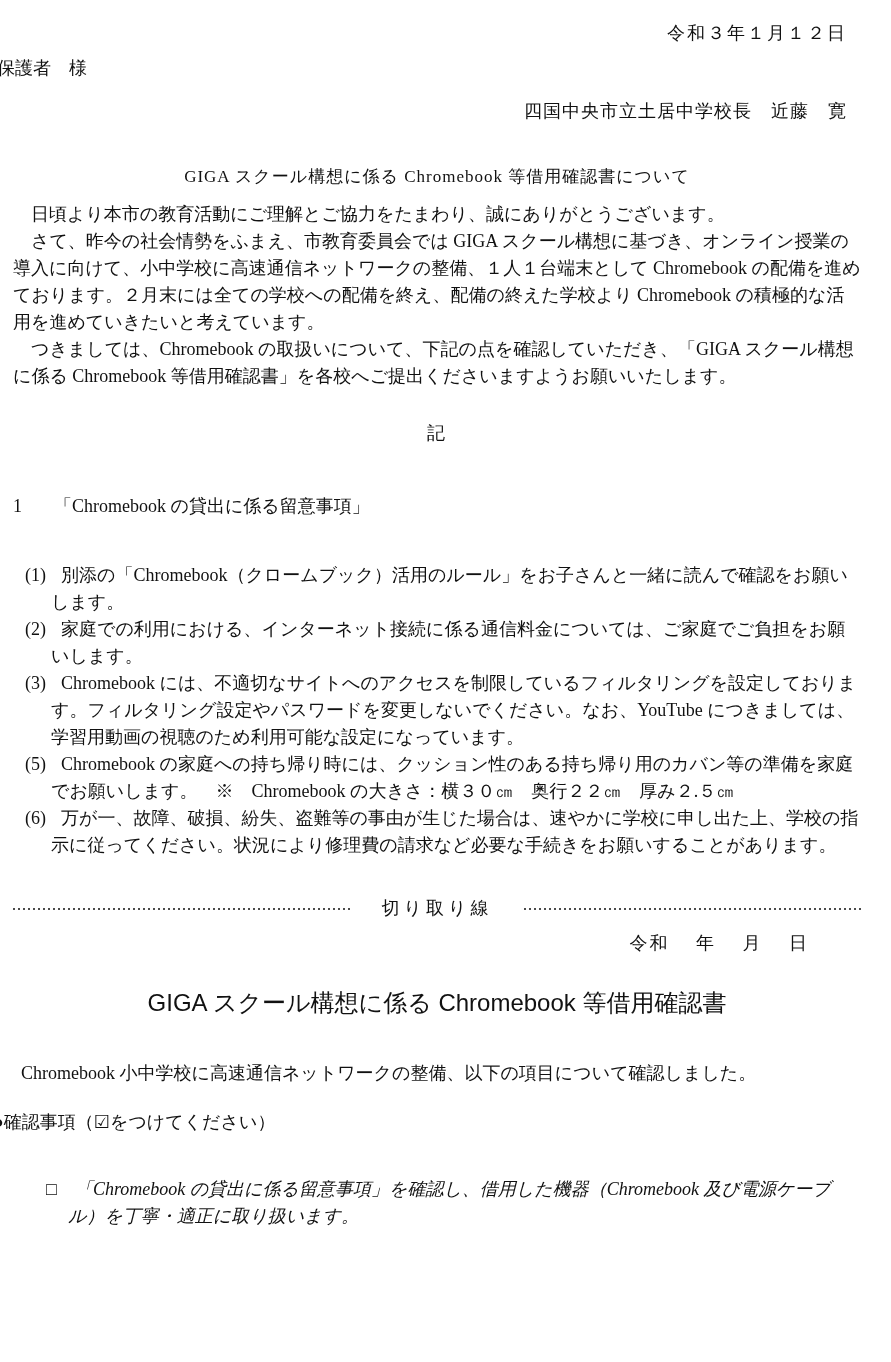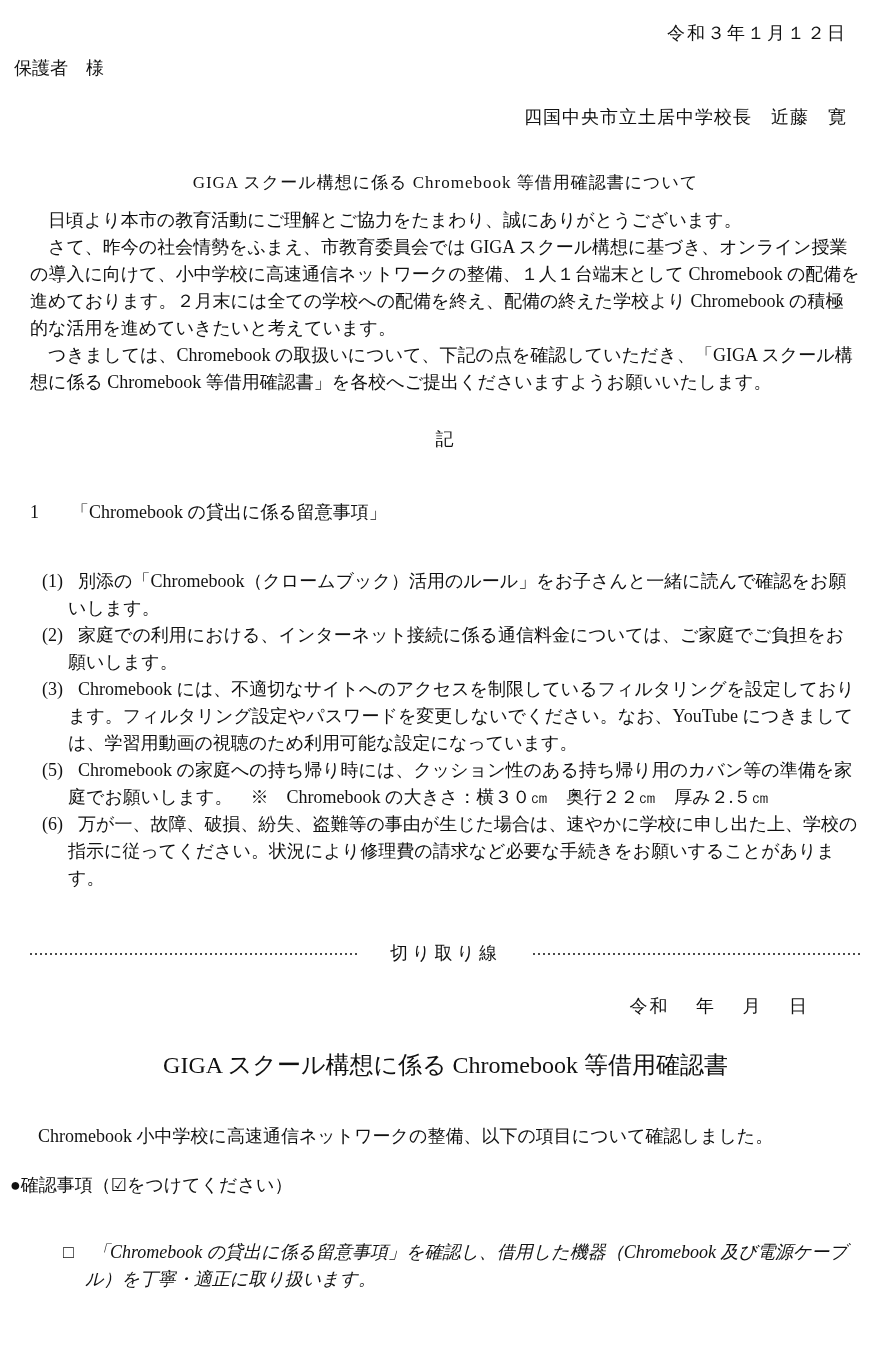--- a/index.html
+++ b/index.html
@@ -1,43 +1,43 @@
 <!DOCTYPE html>
 <html lang="ja"><head>
 <meta charset="utf-8">
 <style>
   html,body{margin:0;padding:0;background:#e8e8e8;}
   .page{
     width:891px;height:1362px;background:#ffffff;color:#111;
-    box-sizing:border-box;padding:20px 30px 0 30px;margin:0 auto;
+    box-sizing:border-box;padding:20px 30px 0 13px;margin:0 auto;
     font-family:"Liberation Serif","DejaVu Serif",serif;
     font-size:18px;line-height:27px;overflow:hidden;position:relative;
   }
   .right{text-align:right;}
   .center{text-align:center;}
   .date-top{padding-right:14px;letter-spacing:2px;}
   .recipient{margin-top:8px;margin-left:-16px;}
-  .sender{margin-top:22px;padding-right:14px;letter-spacing:1px;}
+  .sender{margin-top:16px;padding-right:14px;letter-spacing:1px;}
   .title1{font-size:17px;margin-top:38px;letter-spacing:1px;font-weight:normal;}
   .para-block{}
   .para{margin:0;}
   .ki{margin-top:30px;letter-spacing:2px;}
   .sec1{margin-top:46px;}
   .sec1 .sec-num{margin-right:32px;}
   .notice-list{margin-top:42px;}
   .nitem{padding-left:38px;text-indent:-26px;margin:0;}
   .nitem .inum{margin-right:15px;}
-  .cutline{display:flex;align-items:center;margin-top:48px;height:27px;justify-content:flex-end;}
+  .cutline{display:flex;align-items:center;margin-top:36px;height:27px;justify-content:flex-end;}
   .cutline .dash{flex:1;height:2px;background:repeating-linear-gradient(90deg,#4a4a4a 0 2px,transparent 2px 5px);}
   .cutline .cutlabel{margin:0 32px;letter-spacing:4px;}
-  .form-date{margin-top:26px;padding-right:52px;letter-spacing:2px;font-family:Liberation Serif, serif;}
+  .form-date{margin-top:8px;padding-right:52px;letter-spacing:2px;font-family:Liberation Serif, serif;}
   .addressee{margin-top:4px;margin-left:-20px;letter-spacing:1px;}
   .title2{
     font-size:24px;margin-top:32px;font-weight:normal;letter-spacing:0px;
-    font-family:Liberation Serif, serif;
+    font-family:Liberation Sans, sans-serif;
   }
   .form-intro{margin-top:44px;text-indent:8px;}
   .check-header{margin-top:22px;margin-left:-20px;}
   .check-item{margin-top:40px;padding-left:55px;text-indent:-22px;font-style:italic;}
   .check-item .cbox{margin-right:18px;}
 </style>
 </head>
 <body>
 
 <div class="page">

